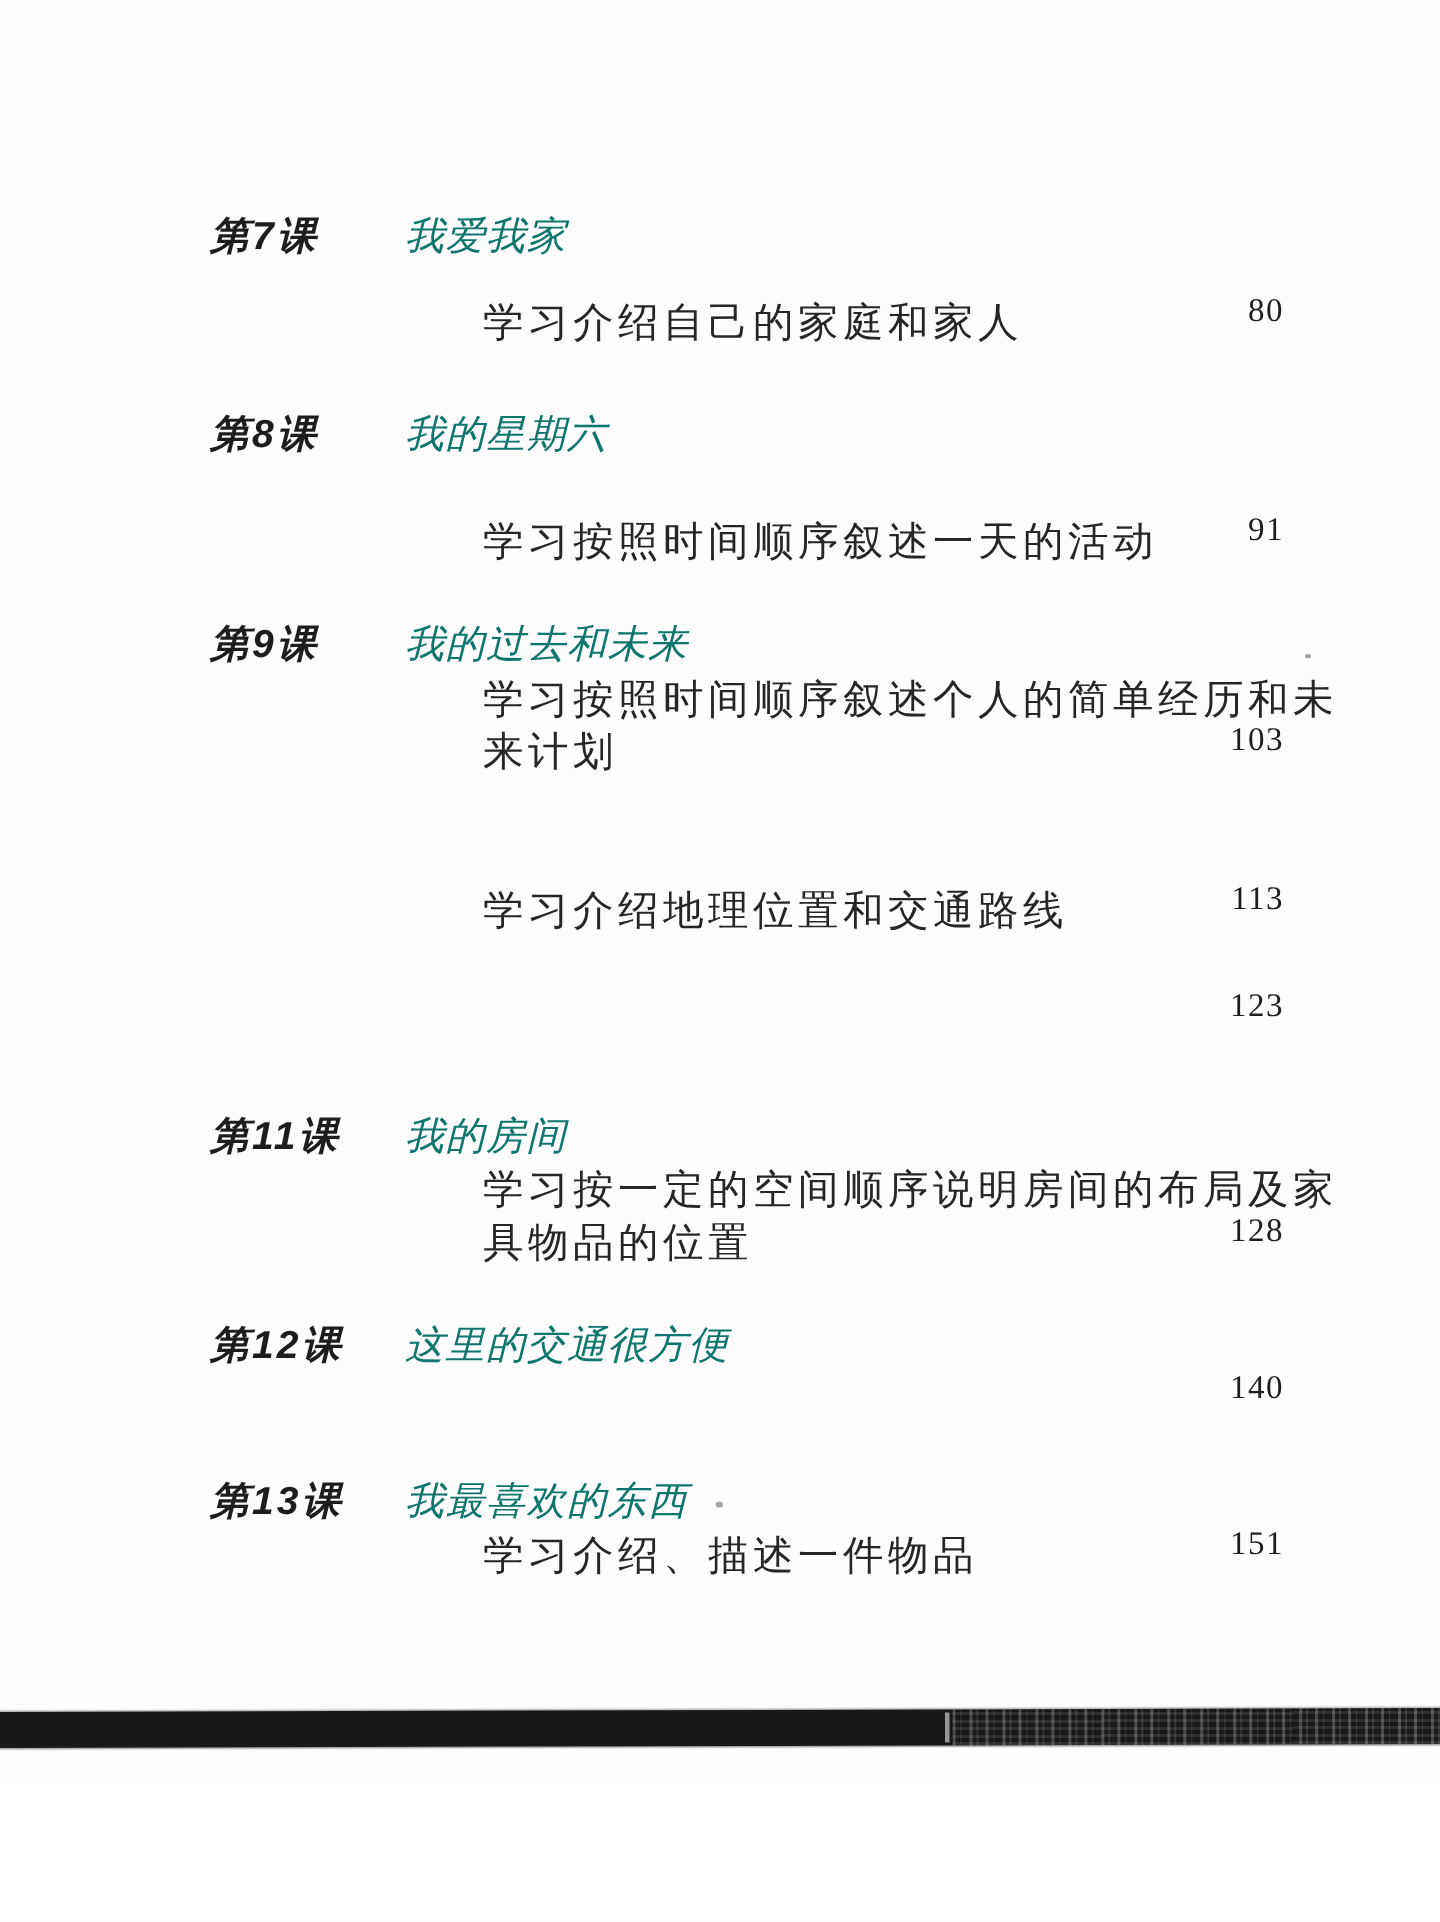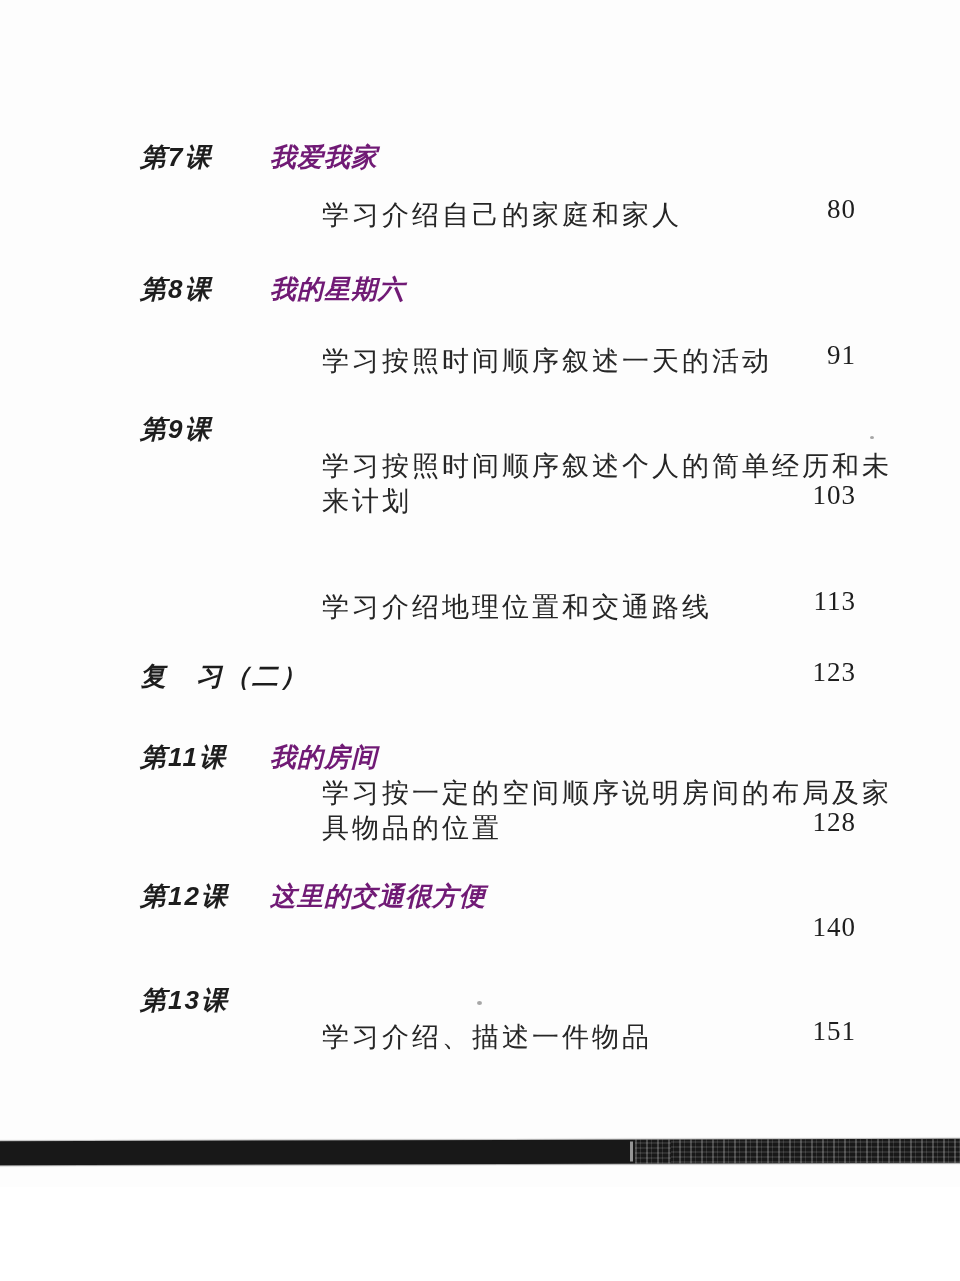--- a/index.html
+++ b/index.html
@@ -32,25 +32,25 @@
     font-style: italic;
     font-size: 26px;
     letter-spacing: 2px;
     color: #1d1d1d;
   }
   .lesson-title {
     position: absolute;
     left: 270px;
     top: 0;
     font-family: "Liberation Sans", sans-serif;
-    font-weight: bold;
+    font-weight: normal;
     font-style: italic;
     font-size: 26px;
     letter-spacing: 1px;
-    color: #701a75;
+    color: #0f766e;
   }
   .review-title {
     position: absolute;
     left: 140px;
     top: 0;
     font-family: "Liberation Sans", sans-serif;
     font-weight: bold;
     font-style: italic;
     font-size: 26px;
     letter-spacing: 2px;
@@ -63,21 +63,21 @@
     font-family: "Liberation Serif", serif;
     font-size: 27px;
     letter-spacing: 3px;
     color: #262626;
   }
   .page-num {
     position: absolute;
     right: 104px;
     top: -2px;
     font-family: "Liberation Serif", serif;
-    font-size: 27px;
+    font-size: 22px;
     letter-spacing: 1px;
     color: #1e1e1e;
   }
   .footer-bar {
     position: absolute;
     left: -4px;
     right: -4px;
     top: 1140px;
     height: 24px;
     background: #181818;
@@ -147,36 +147,36 @@
     <span class="lesson-label">第8课</span>
     <span class="lesson-title">我的星期六</span>
   </div>
   <div class="line" style="top:342px">
     <span class="desc">学习按照时间顺序叙述一天的活动</span>
     <span class="page-num">91</span>
   </div>
 
   <div class="line" style="top:412px">
     <span class="lesson-label">第9课</span>
+    <span class="lesson-title">我的过去和未来</span>
   </div>
   <div class="line" style="top:447px">
     <span class="desc">学习按照时间顺序叙述个人的简单经历和未</span>
   </div>
   <div class="line" style="top:482px">
     <span class="desc">来计划</span>
     <span class="page-num">103</span>
   </div>
 
   <div class="line" style="top:588px">
     <span class="desc">学习介绍地理位置和交通路线</span>
     <span class="page-num">113</span>
   </div>
 
   <div class="line" style="top:659px">
-    <span class="review-title">复　习（二）</span>
     <span class="page-num">123</span>
   </div>
 
   <div class="line" style="top:740px">
     <span class="lesson-label">第11课</span>
     <span class="lesson-title">我的房间</span>
   </div>
   <div class="line" style="top:774px">
     <span class="desc">学习按一定的空间顺序说明房间的布局及家</span>
   </div>
@@ -188,20 +188,21 @@
   <div class="line" style="top:879px">
     <span class="lesson-label">第12课</span>
     <span class="lesson-title">这里的交通很方便</span>
   </div>
   <div class="line" style="top:914px">
     <span class="page-num">140</span>
   </div>
 
   <div class="line" style="top:983px">
     <span class="lesson-label">第13课</span>
+    <span class="lesson-title">我最喜欢的东西</span>
   </div>
   <div class="line" style="top:1018px">
     <span class="desc">学习介绍、描述一件物品</span>
     <span class="page-num">151</span>
   </div>
 
   <div class="footer-bar">
     <div class="seam"></div>
     <div class="grain"></div>
   </div>

